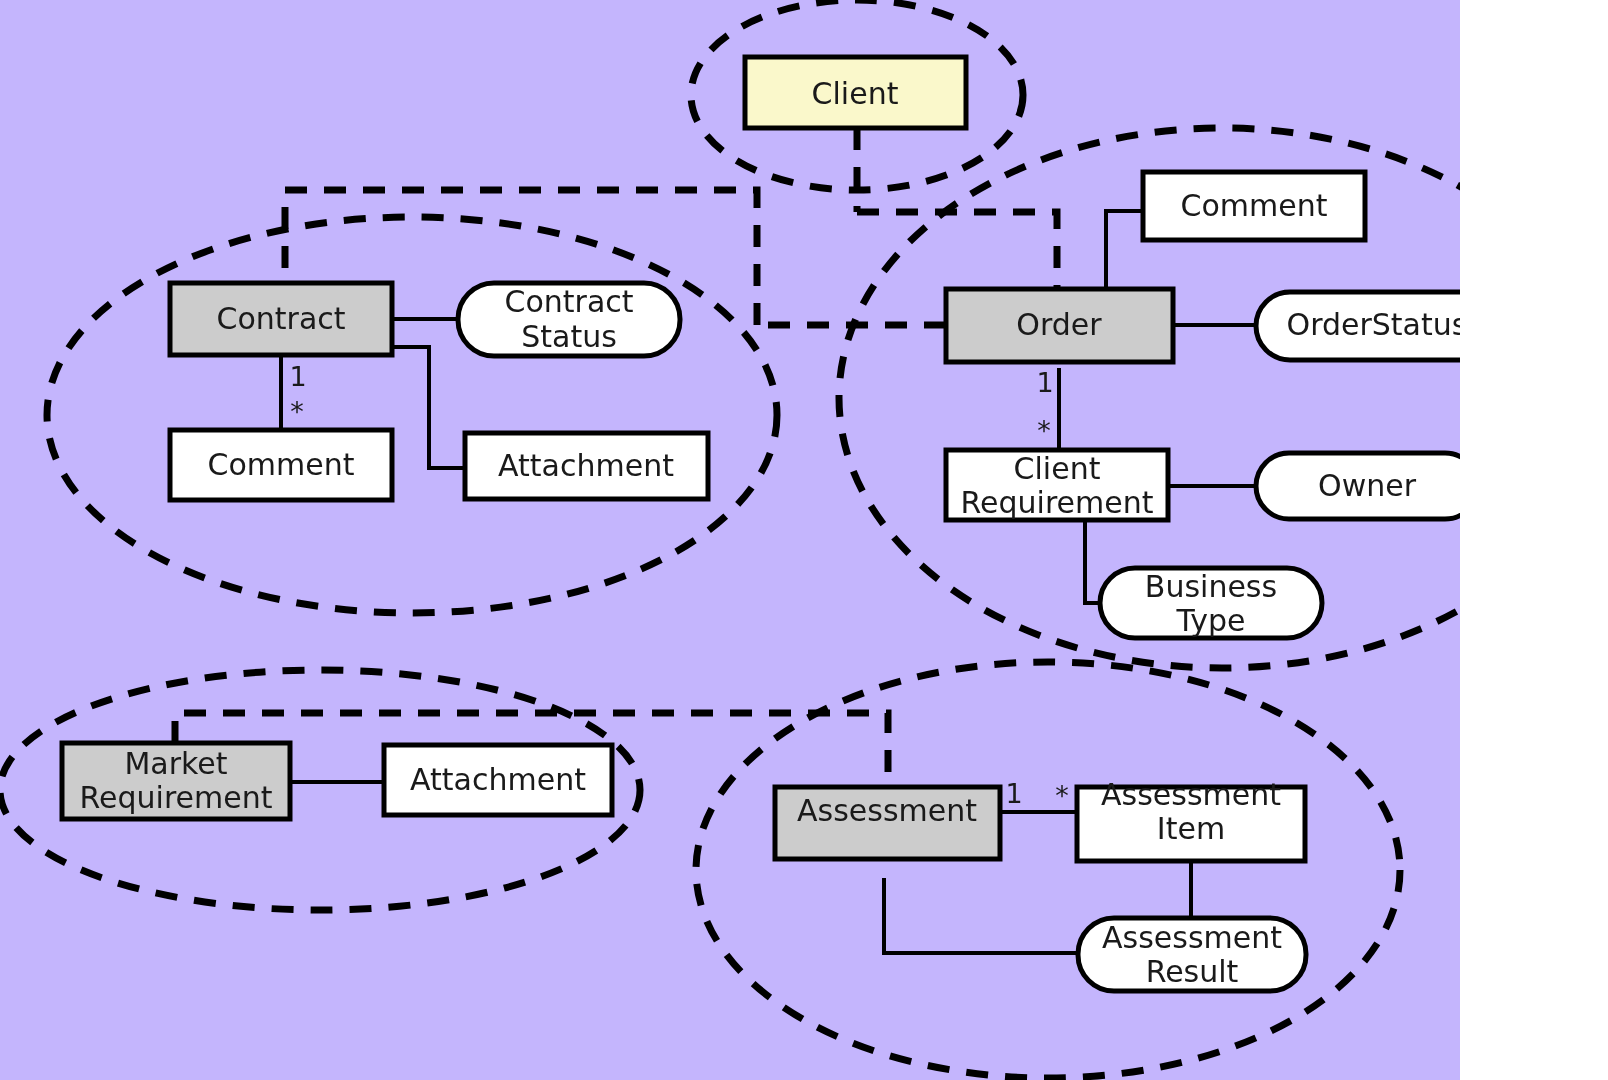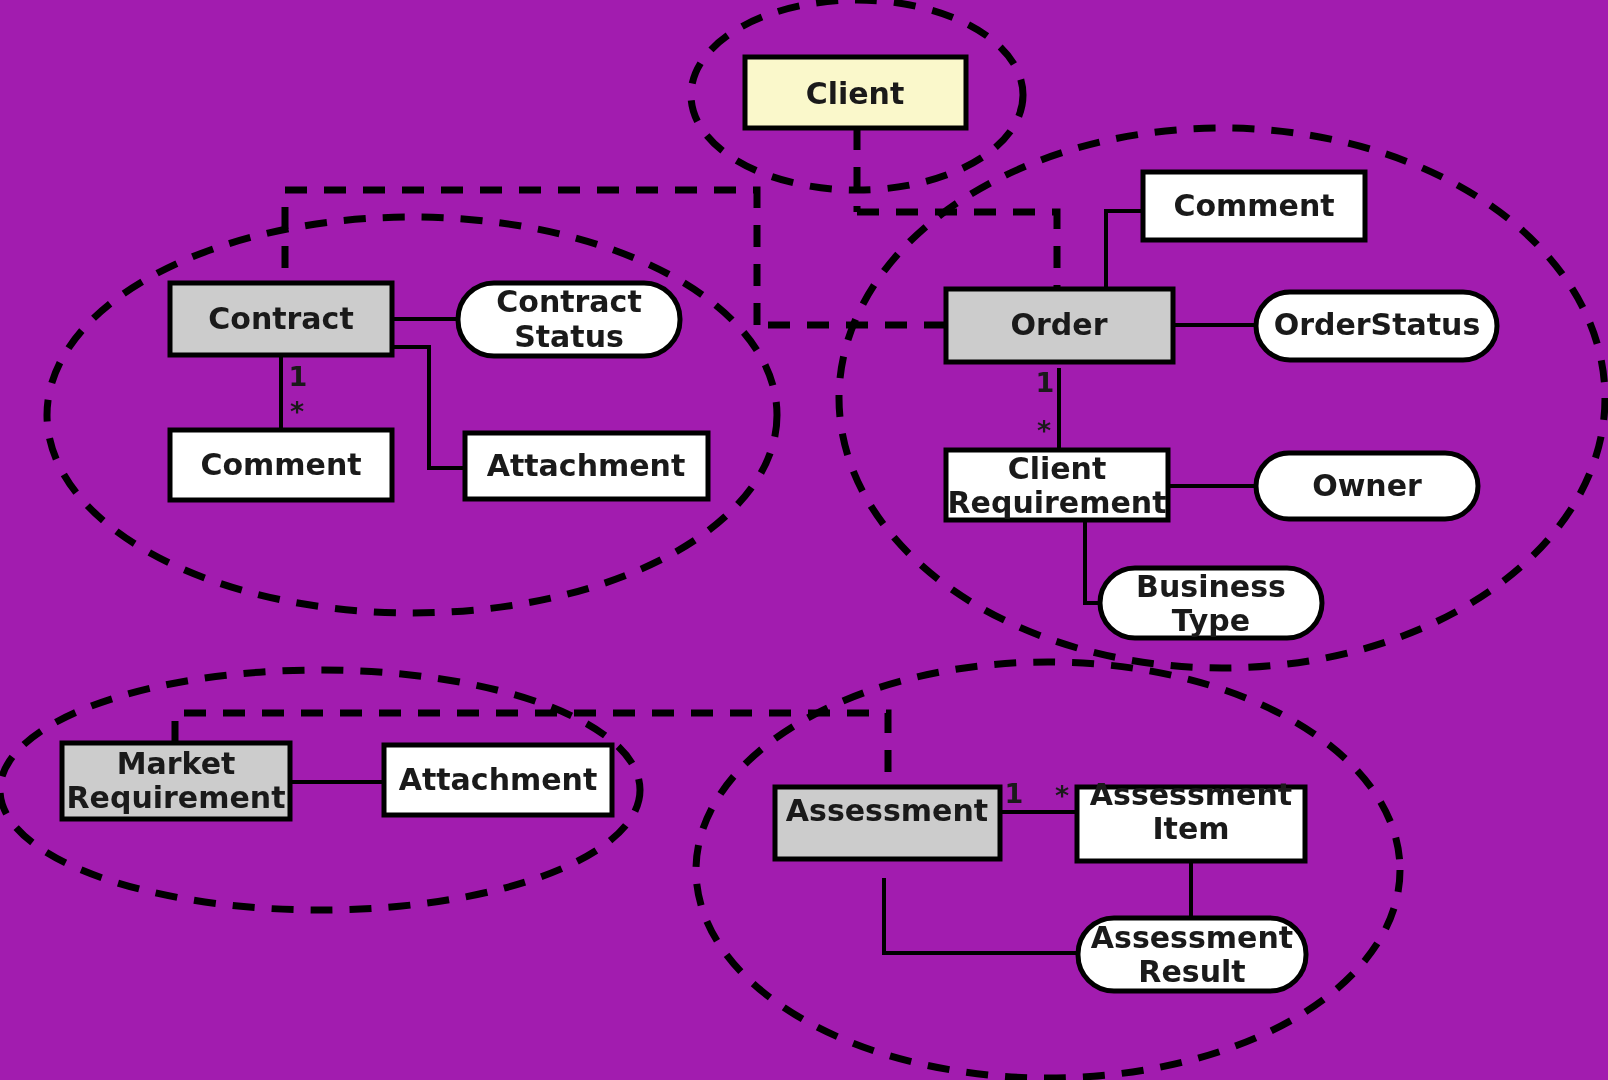--- a/index.html
+++ b/index.html
@@ -6,25 +6,24 @@
   html, body {
     margin: 0;
     padding: 0;
     background: #ffffff;
   }
   body {
     font-family: "DejaVu Sans", sans-serif;
   }
   #canvas-wrap {
     position: relative;
-    width: 1608px;
+    width: 1460px;
     height: 1080px;
-    background: #a21caf;
+    background: #c4b5fd;
     overflow: hidden;
-    font-weight: bold;
   }
   svg#diagram {
     position: absolute;
     top: 0;
     left: 0;
     width: 1608px;
     height: 1080px;
     display: block;
   }
   .cluster-ellipse {

